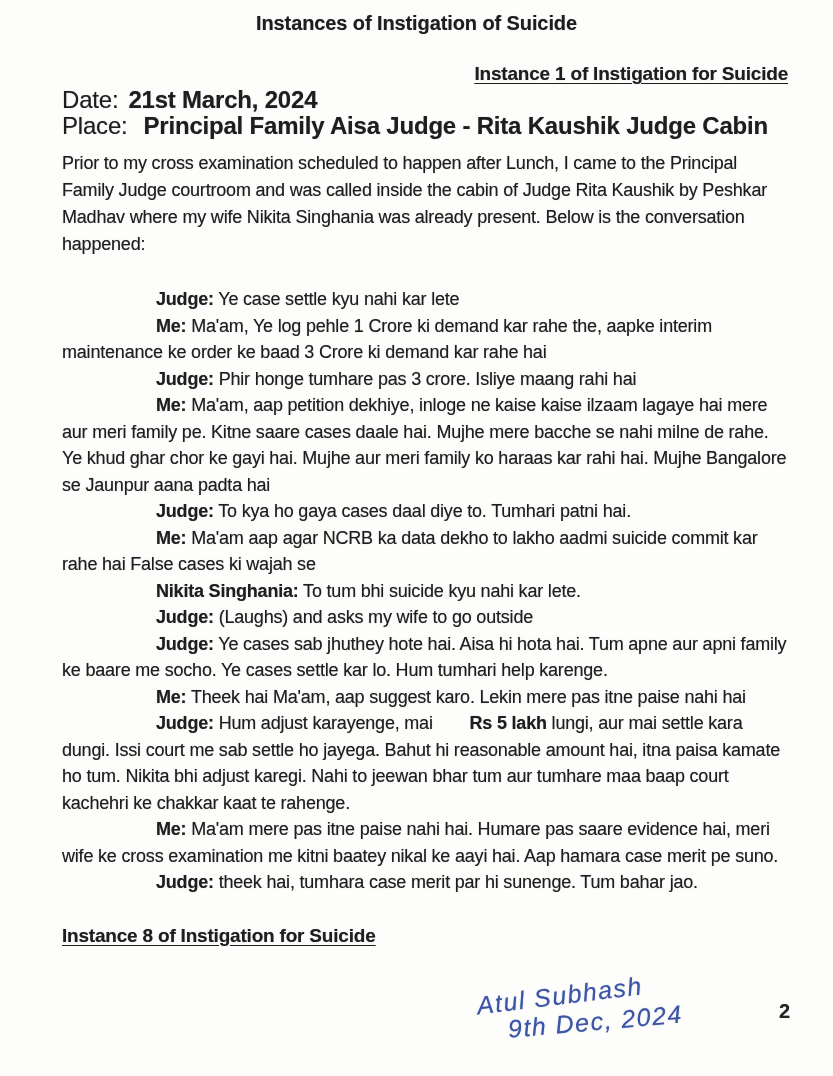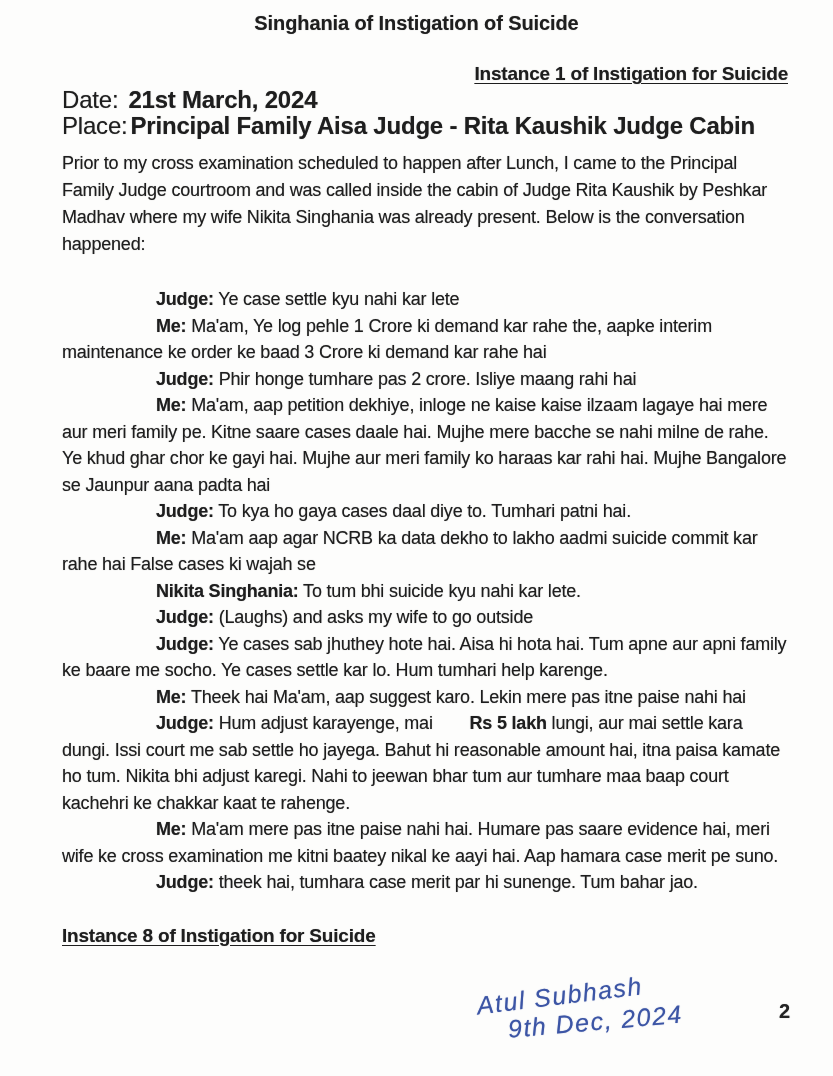--- a/index.html
+++ b/index.html
@@ -43,21 +43,21 @@
   .heading-1 { margin-top: 23px; text-align: right; }
   .heading-2 { margin-top: 27px; }
   .meta-line {
     margin: 0;
     font-size: 24px;
     line-height: 26px;
   }
   .meta-label { font-weight: normal; }
   .meta-value { font-weight: bold; }
   .date-label-gap { margin-right: 10px; }
-  .place-label-gap { margin-right: 3px; }
+  .place-label-gap { margin-right: 16px; }
   .body-par {
     margin: 0;
     line-height: 27px;
     text-align: left;
   }
   .intro-par { margin-top: 11px; }
   .dialogue { margin-top: 28px; }
   .dialogue-par {
     margin: 0;
     line-height: 26.5px;
@@ -89,36 +89,36 @@
     font-size: 20px;
     font-weight: bold;
     color: #242424;
   }
 </style>
 </head>
 <body>
 
 <div class="page">
 
-  <h1 class="doc-title">Singhania of Instigation of Suicide</h1>
+  <h1 class="doc-title">Instances of Instigation of Suicide</h1>
 
   <div class="textcol">
 
     <h2 class="section-heading heading-1">Instance 1 of Instigation for Suicide</h2>
 
     <p class="meta-line"><span class="meta-label date-label-gap">Date:</span><span class="meta-value">21st March, 2024</span></p>
 
     <p class="meta-line"><span class="meta-label place-label-gap">Place:</span><span class="meta-value">Principal Family Aisa Judge - Rita Kaushik Judge Cabin</span></p>
 
     <p class="body-par intro-par">Prior to my cross examination scheduled to happen after Lunch, I came to the Principal Family Judge courtroom and was called inside the cabin of Judge Rita Kaushik by Peshkar Madhav where my wife Nikita Singhania was already present. Below is the conversation happened:</p>
 
     <div class="dialogue" id="dialogue">
         <p class="body-par dialogue-par"><span class="speaker">Judge:</span> <span>Ye case settle kyu nahi kar lete</span></p>
         <p class="body-par dialogue-par"><span class="speaker">Me:</span> <span>Ma'am, Ye log pehle 1 Crore ki demand kar rahe the, aapke interim maintenance ke order ke baad 3 Crore ki demand kar rahe hai</span></p>
-        <p class="body-par dialogue-par"><span class="speaker">Judge:</span> <span>Phir honge tumhare pas 2 crore. Isliye maang rahi hai</span></p>
+        <p class="body-par dialogue-par"><span class="speaker">Judge:</span> <span>Phir honge tumhare pas 3 crore. Isliye maang rahi hai</span></p>
         <p class="body-par dialogue-par"><span class="speaker">Me:</span> <span>Ma'am, aap petition dekhiye, inloge ne kaise kaise ilzaam lagaye hai mere aur meri family pe. Kitne saare cases daale hai. Mujhe mere bacche se nahi milne de rahe. Ye khud ghar chor ke gayi hai. Mujhe aur meri family ko haraas kar rahi hai. Mujhe Bangalore se Jaunpur aana padta hai</span></p>
         <p class="body-par dialogue-par"><span class="speaker">Judge:</span> <span>To kya ho gaya cases daal diye to. Tumhari patni hai.</span></p>
         <p class="body-par dialogue-par"><span class="speaker">Me:</span> <span>Ma'am aap agar NCRB ka data dekho to lakho aadmi suicide commit kar rahe hai False cases ki wajah se</span></p>
         <p class="body-par dialogue-par"><span class="speaker">Nikita Singhania:</span> <span>To tum bhi suicide kyu nahi kar lete.</span></p>
         <p class="body-par dialogue-par"><span class="speaker">Judge:</span> <span>(Laughs) and asks my wife to go outside</span></p>
         <p class="body-par dialogue-par"><span class="speaker">Judge:</span> <span>Ye cases sab jhuthey hote hai. Aisa hi hota hai. Tum apne aur apni family ke baare me socho. Ye cases settle kar lo. Hum tumhari help karenge.</span></p>
         <p class="body-par dialogue-par"><span class="speaker">Me:</span> <span>Theek hai Ma'am, aap suggest karo. Lekin mere pas itne paise nahi hai</span></p>
         <p class="body-par dialogue-par"><span class="speaker">Judge:</span> <span>Hum adjust karayenge, mai </span><span class="speaker">Rs 5 lakh</span><span> lungi, aur mai settle kara dungi. Issi court me sab settle ho jayega. Bahut hi reasonable amount hai, itna paisa kamate ho tum. Nikita bhi adjust karegi. Nahi to jeewan bhar tum aur tumhare maa baap court kachehri ke chakkar kaat te rahenge.</span></p>
         <p class="body-par dialogue-par"><span class="speaker">Me:</span> <span>Ma'am mere pas itne paise nahi hai. Humare pas saare evidence hai, meri wife ke cross examination me kitni baatey nikal ke aayi hai. Aap hamara case merit pe suno.</span></p>
         <p class="body-par dialogue-par"><span class="speaker">Judge:</span> <span>theek hai, tumhara case merit par hi sunenge. Tum bahar jao.</span></p>

